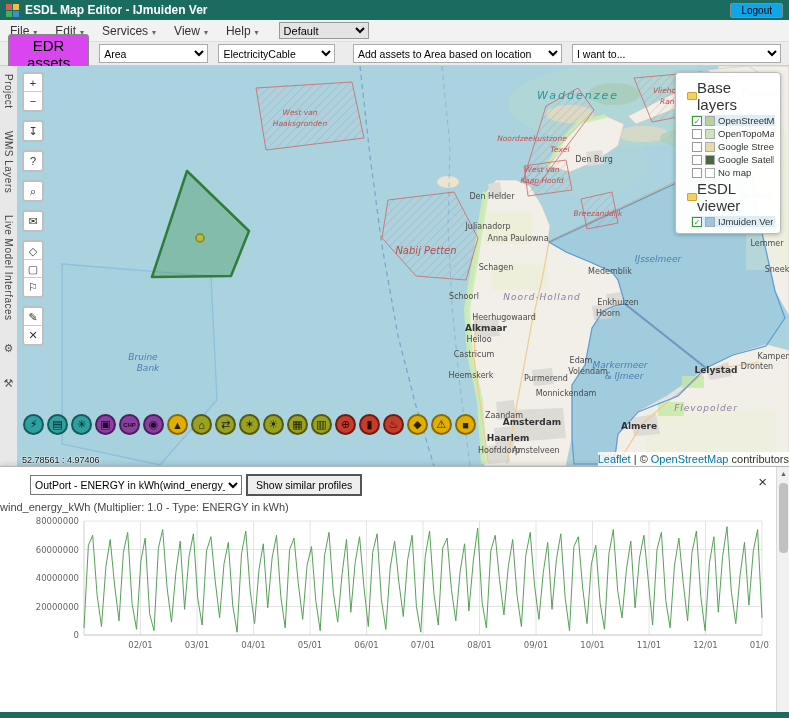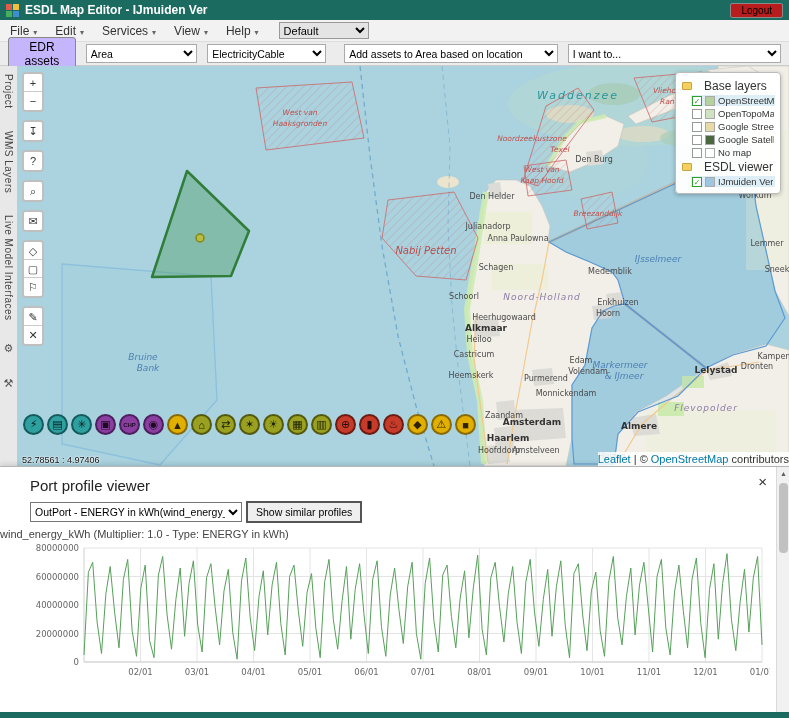--- a/index.html
+++ b/index.html
@@ -4,29 +4,29 @@
 <style>
   *{box-sizing:border-box;margin:0;padding:0}
   body{width:789px;height:718px;overflow:hidden;font-family:"Liberation Sans","DejaVu Sans",sans-serif;background:#fff}
   
   .titlebar{height:20px;background:#1b6b60;display:flex;align-items:center;padding:0 6px;gap:6px}
   .logo{width:13px;height:13px;display:grid;grid-template-columns:1fr 1fr;grid-template-rows:1fr 1fr;gap:1px}
   .logo i{display:block}
   .logo i:nth-child(1){background:#e05c4a}.logo i:nth-child(2){background:#f0c040}
   .logo i:nth-child(3){background:#46b05c}.logo i:nth-child(4){background:#3f8fd0}
   .app-title{color:#fff;font-size:12px;font-weight:bold}
-  .logout{margin-left:auto;font-size:10px;background:#b91c1c;border:1px solid #8a8a8a;border-radius:2px;padding:1px 10px;height:15px;line-height:11px}
+  .logout{margin-left:auto;font-size:10px;background:#0ea5e9;border:1px solid #8a8a8a;border-radius:2px;padding:1px 10px;height:15px;line-height:11px}
   
   .menubar{height:22px;background:#f2f2f2;display:flex;align-items:center;padding:0 10px;gap:18px;border-bottom:1px solid #ddd}
   .menu-item{font-size:12px;color:#333;cursor:default}
   .menu-item::after{content:"▾";font-size:8px;color:#666;margin-left:4px}
   .profile-select{height:17px;font-size:11px;background:#e4e4e4;border:1px solid #999;width:90px;margin-left:2px}
   
   .toolbar{height:24px;background:#ececec;display:flex;align-items:center;padding:0 8px;gap:10px;border-bottom:1px solid #ccc}
-  .edr-btn{font-size:12px;background:#c4b5fd;border:1px solid #888;border-radius:3px;padding:2px 3px}
+  .edr-btn{font-size:15px;background:#d946ef;border:1px solid #888;border-radius:3px;padding:2px 3px}
   .tb-select{height:19px;font-size:10.5px;background:#fff;border:1px solid #aaa}
   
   .main{display:flex;height:400px}
   .sidebar{width:18px;background:#e8e8e8;border-right:1px solid #c9c9c9;display:flex;flex-direction:column;align-items:center;padding-top:8px;gap:22px}
   .v-label{writing-mode:vertical-rl;font-size:10px;color:#444;letter-spacing:.5px;white-space:nowrap}
   .sb-icon{font-size:11px;color:#555}
   .map{position:relative;width:771px;height:400px;overflow:hidden;background:#aad3df}
   .map svg.base{position:absolute;left:0;top:0}
   
   .ml-place{font-size:8px;fill:#4a4a4a}
@@ -36,21 +36,21 @@
   .ml-zone{font-size:7.5px;fill:#c0504d;font-style:italic}
   .ml-zoneb{font-size:10px;fill:#b94a48;font-style:italic}
   .ml-region{font-size:9px;fill:#8b7ca3;font-style:italic;letter-spacing:1px}
   
   .map-controls{position:absolute;left:4px;top:6px;display:flex;flex-direction:column;gap:8px;z-index:5}
   .ctrl-group{display:flex;flex-direction:column;border:2px solid rgba(0,0,0,.25);border-radius:4px;overflow:hidden;width:22px;background:#fff}
   .ctrl-btn{width:100%;height:18px;background:#fff;border:none;border-bottom:1px solid #ccc;font-size:11px;color:#333;padding:0;line-height:16px;cursor:pointer}
   .ctrl-btn:last-child{border-bottom:none}
   
   .layers-panel{position:absolute;right:8px;top:6px;width:106px;background:rgba(255,255,255,.97);border:1px solid #bbb;border-radius:4px;padding:4px 5px;z-index:5;box-shadow:0 1px 4px rgba(0,0,0,.25)}
-  .layer-group{display:flex;align-items:center;gap:12px;font-size:12px;color:#333;margin:2px 1px}
+  .layer-group{display:flex;align-items:center;gap:0;font-size:15px;color:#333;margin:2px 6px}
   .folder-icon{width:10px;height:8px;background:#f3d060;border:1px solid #c9a43a;border-radius:1px;flex:0 0 auto}
   .layer-item{display:flex;align-items:center;gap:3px;font-size:9.5px;color:#333;margin:2px 0 2px 10px;padding:0 1px}
   .layer-item.checked{background:#ddeef7}
   .cb{width:10px;height:10px;border:1px solid #999;background:#fff;font-size:8px;line-height:9px;text-align:center;color:#2e9e2e;font-weight:bold;flex:0 0 auto}
   .cb.on{border-color:#2e9e2e}
   .swatch{width:10px;height:10px;border:1px solid #aaa;flex:0 0 auto}
   .layer-label{white-space:nowrap;overflow:hidden}
   
   .asset-dock{position:absolute;left:5px;top:348px;display:flex;gap:3px;z-index:5}
   .asset-circle{width:21px;height:21px;border-radius:50%;border:2px solid #333;display:flex;align-items:center;justify-content:center;font-size:11px;color:rgba(0,0,0,.8);cursor:pointer}
@@ -344,21 +344,20 @@
         <div class="asset-circle" style="background: rgb(224, 175, 0); border-color: rgb(138, 106, 0);">■</div>
       </div>
 
     <div class="coords">52.78561 : 4.97406</div>
 
     <div class="attribution"><span class="lnk">Leaflet</span><span> | © </span><span class="lnk">OpenStreetMap</span><span> contributors</span></div>
   </div>
 </div>
 
 <section class="profile-panel">
-  <div class="pp-title">Port profile viewer</div>
   <span class="pp-close">×</span>
   <div class="pp-controls">
     <select class="port-select"><option>OutPort - ENERGY in kWh(wind_energy_kWh)</option></select>
     <button class="similar-btn">Show similar profiles</button>
   </div>
   <div class="chart-title">wind_energy_kWh (Multiplier: 1.0 - Type: ENERGY in kWh)</div>
   <svg class="chart-svg" id="chart-svg" width="756" height="140">
       <line x1="70" y1="122" x2="748" y2="122" class="grid"></line>
       <text x="65" y="125" text-anchor="end" class="tick">0</text>
       <line x1="70" y1="93.5" x2="748" y2="93.5" class="grid"></line>

